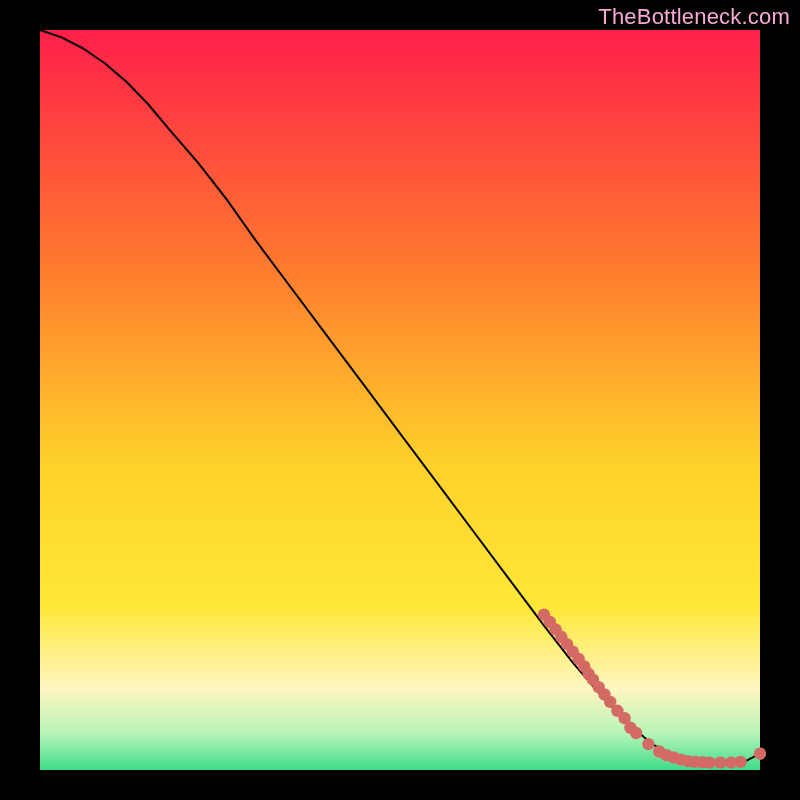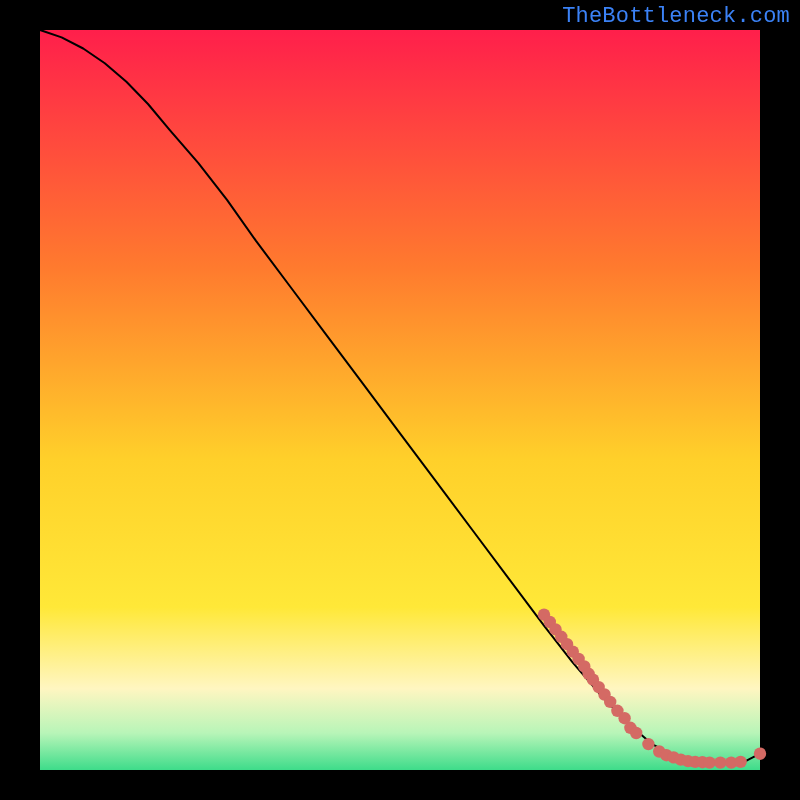--- a/index.html
+++ b/index.html
@@ -12,24 +12,24 @@
   }
   .wrap {
     position: relative;
     width: 800px;
     height: 800px;
   }
   .watermark {
     position: absolute;
     top: 4px;
     right: 10px;
-    font-family: Liberation Mono, monospace;
+    font-family: Liberation Sans, sans-serif;
     font-size: 22px;
     font-weight: 500;
-    color: #3b82f6;
+    color: #f9a8d4;
     letter-spacing: 0.2px;
     z-index: 3;
   }
   svg.plot {
     position: absolute;
     left: 0;
     top: 0;
     width: 800px;
     height: 800px;
   }

